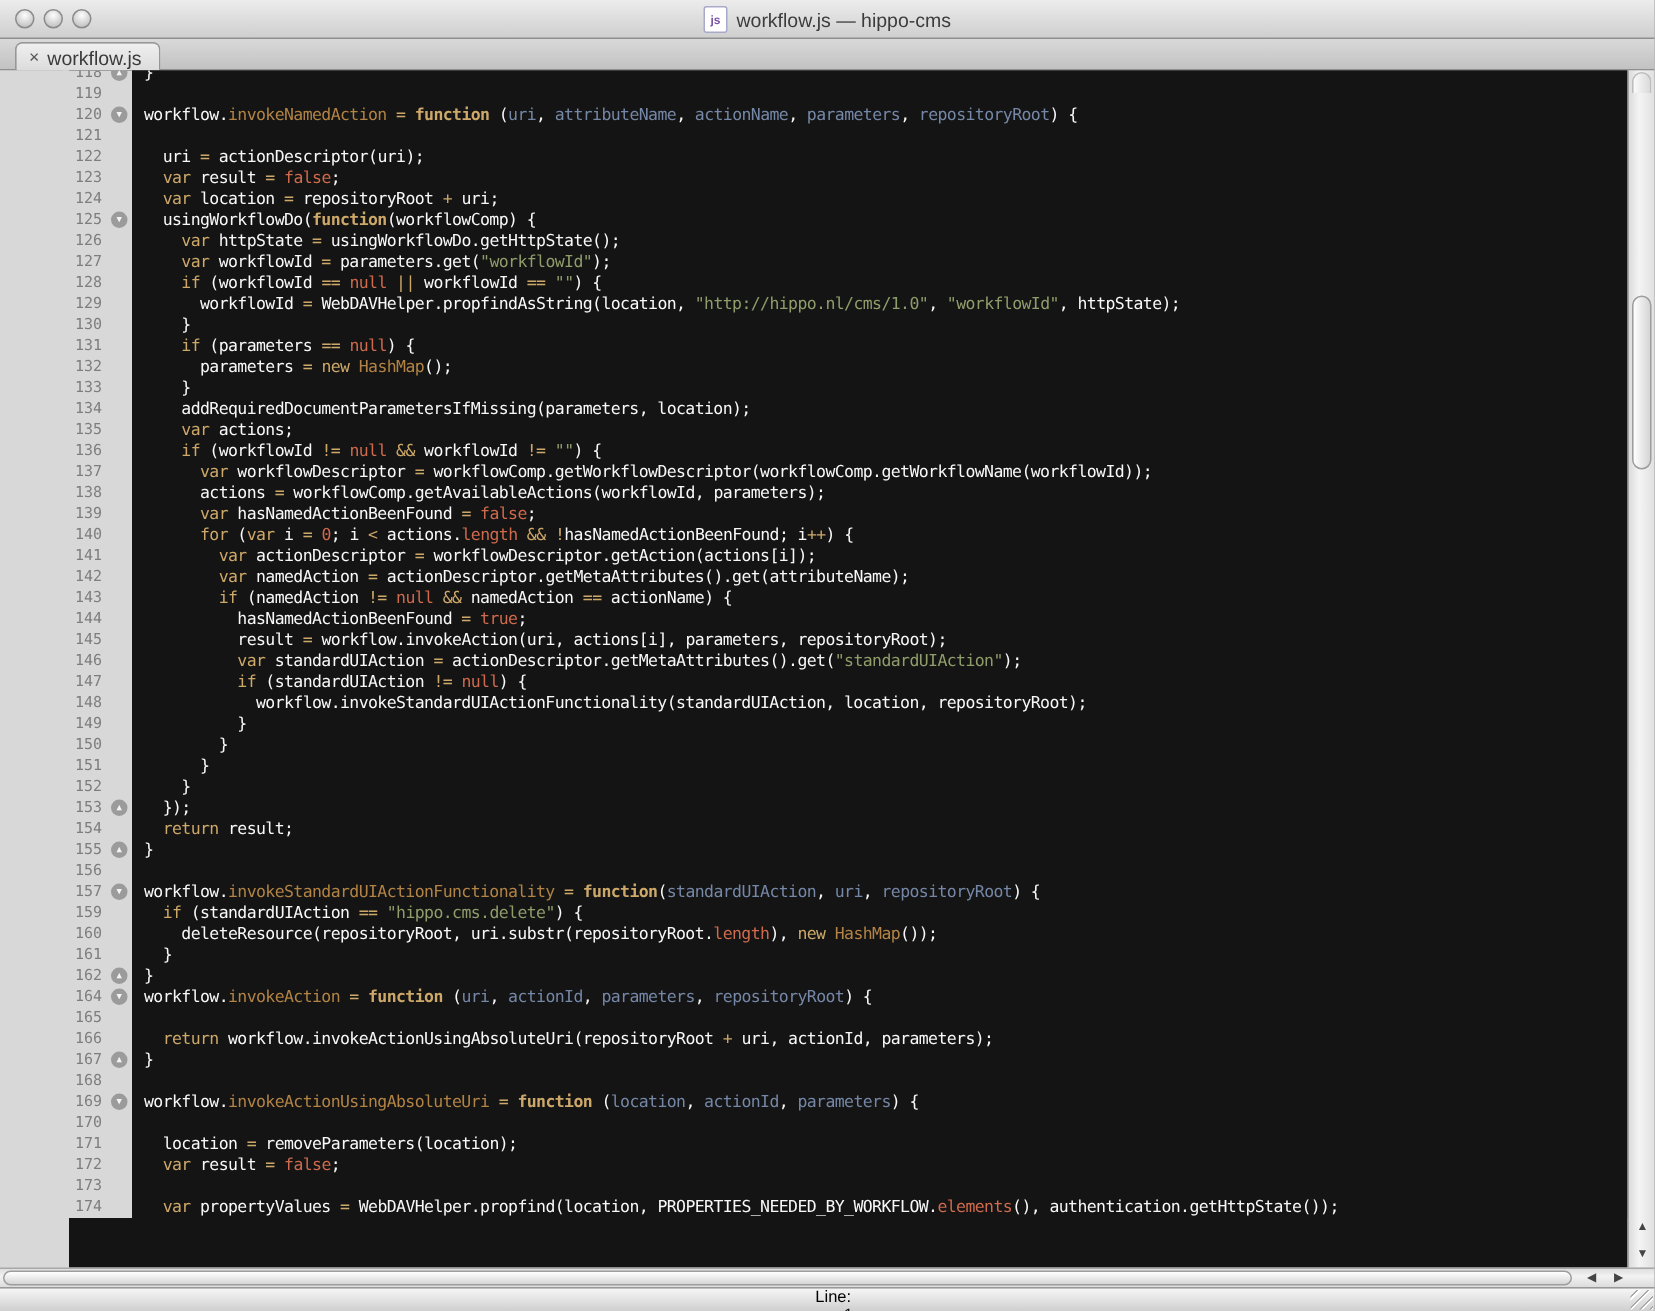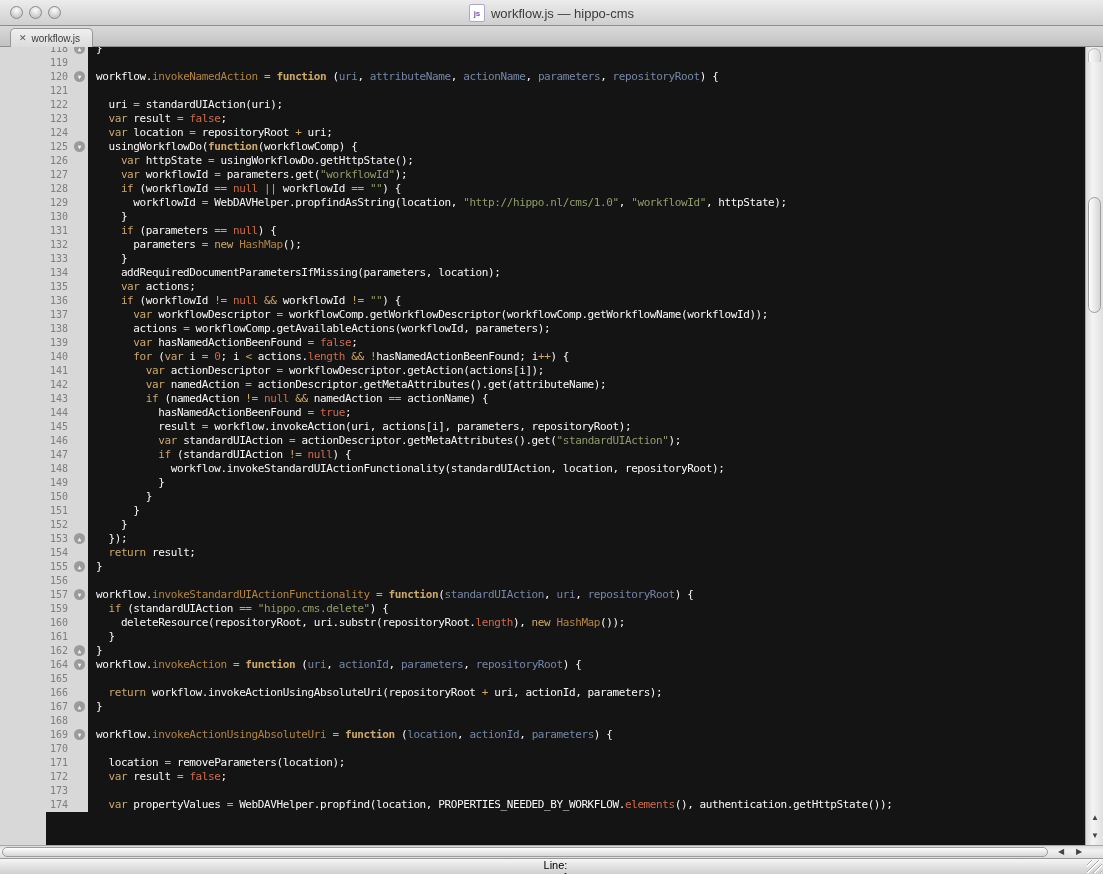--- a/index.html
+++ b/index.html
@@ -17,21 +17,21 @@
     font-size:8px;font-weight:bold;color:#7a52a8;display:flex;align-items:center;justify-content:center;}
   .titletext{font-size:13px;color:#3c3c3c;}
 
   
   .tabbar{position:absolute;left:0;top:26px;width:1103px;height:21px;
     background:linear-gradient(#d9d9d9,#c2c2c2);border-bottom:1px solid #8f8f8f;box-sizing:border-box;}
   .tab{position:absolute;left:10px;top:2px;height:19px;padding:0 12px 0 8px;
     background:linear-gradient(#efefef,#dcdcdc);border:1px solid #979797;border-bottom:none;
     border-radius:5px 5px 0 0;display:flex;align-items:center;gap:5px;box-sizing:border-box;}
   .tab-close{font-size:9px;color:#555;line-height:1;}
-  .tab-label{font-size:10px;color:#3a3a3a;}
+  .tab-label{font-size:13px;color:#3a3a3a;}
 
   
   .editor{position:absolute;left:0;top:47px;width:1085px;height:798px;overflow:hidden;
     background:linear-gradient(90deg,#d8d8d8 46px,#141414 46px);}
   .rows{position:relative;top:-5px;}
   .row{display:flex;height:14px;line-height:14px;font-family:"DejaVu Sans Mono",monospace;padding-left:42px;}
   .ln{width:30px;flex:none;text-align:right;padding-right:4px;background:#d8d8d8;
     color:#7e7e7e;font-size:10px;box-sizing:border-box;}
   .foldcol{width:16px;flex:none;background:#d8d8d8;position:relative;}
   .foldmark{position:absolute;left:2px;top:1px;width:11px;height:11px;border-radius:50%;
@@ -123,21 +123,21 @@
           <span class="codeline"><span class="tk-p">workflow.</span><span class="tk-e">invokeNamedAction</span><span class="tk-k"> = </span><span class="tk-f">function</span><span class="tk-p"> (</span><span class="tk-v">uri</span><span class="tk-p">, </span><span class="tk-v">attributeName</span><span class="tk-p">, </span><span class="tk-v">actionName</span><span class="tk-p">, </span><span class="tk-v">parameters</span><span class="tk-p">, </span><span class="tk-v">repositoryRoot</span><span class="tk-p">) {</span></span>
         </div>
         <div class="row">
           <span class="ln">121</span>
           <span class="foldcol"></span>
           <span class="codeline"></span>
         </div>
         <div class="row">
           <span class="ln">122</span>
           <span class="foldcol"></span>
-          <span class="codeline"><span class="tk-p">  uri </span><span class="tk-k">=</span><span class="tk-p"> standardUIAction(uri);</span></span>
+          <span class="codeline"><span class="tk-p">  uri </span><span class="tk-k">=</span><span class="tk-p"> actionDescriptor(uri);</span></span>
         </div>
         <div class="row">
           <span class="ln">123</span>
           <span class="foldcol"></span>
           <span class="codeline"><span class="tk-p">  </span><span class="tk-k">var</span><span class="tk-p"> result </span><span class="tk-k">=</span><span class="tk-p"> </span><span class="tk-c">false</span><span class="tk-p">;</span></span>
         </div>
         <div class="row">
           <span class="ln">124</span>
           <span class="foldcol"></span>
           <span class="codeline"><span class="tk-p">  </span><span class="tk-k">var</span><span class="tk-p"> location </span><span class="tk-k">=</span><span class="tk-p"> repositoryRoot </span><span class="tk-k">+</span><span class="tk-p"> uri;</span></span>

